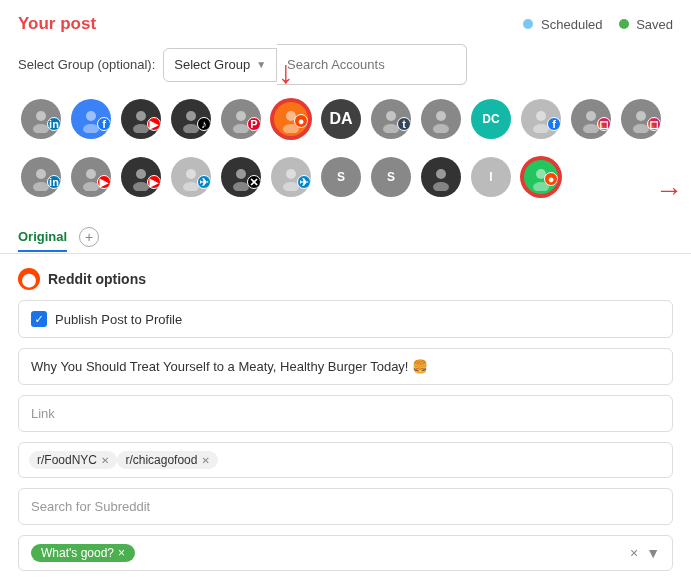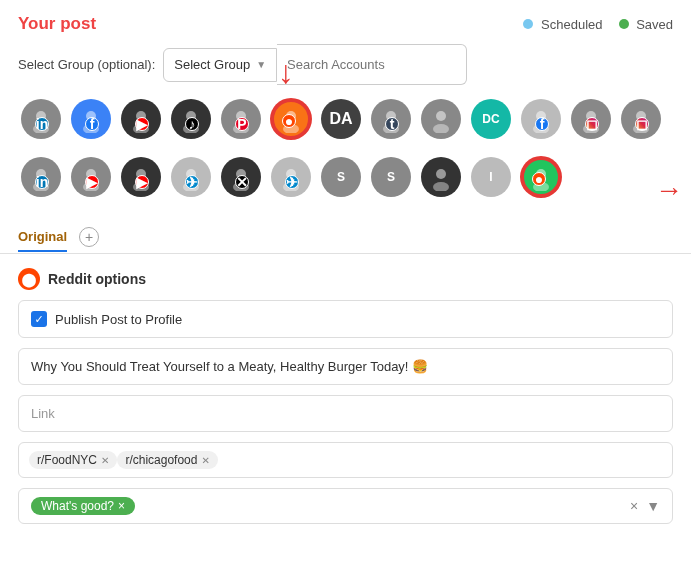--- a/index.html
+++ b/index.html
@@ -110,29 +110,29 @@
       align-items: center;
       justify-content: center;
       font-size: 14px;
       font-weight: 700;
       color: #fff;
       position: relative;
     }
     .platform-badge {
       position: absolute;
       bottom: 8px;
-      right: 12px;
+      right: 0;
       width: 14px;
       height: 14px;
       border-radius: 50%;
       border: 1px solid #fff;
       display: flex;
       align-items: center;
       justify-content: center;
-      font-size: 14px;
+      font-size: 11px;
       font-weight: 700;
     }
     .badge-linkedin { background: #0077b5; color: #fff; }
     .badge-facebook { background: #1877f2; color: #fff; }
     .badge-youtube { background: #ff0000; color: #fff; }
     .badge-tiktok { background: #000; color: #fff; }
     .badge-pinterest { background: #e60023; color: #fff; }
     .badge-reddit { background: #ff4500; color: #fff; }
     .badge-tumblr { background: #35465c; color: #fff; }
     .badge-twitter { background: #000; color: #fff; }
@@ -174,21 +174,21 @@
       border-bottom: 1px solid #e0e0e0;
     }
     .tab {
       font-size: 13px;
       color: #888;
       padding-bottom: 6px;
       cursor: pointer;
       border-bottom: 2px solid transparent;
     }
     .tab.active {
-      color: #a16207;
+      color: #15803d;
       border-bottom: 2px solid #1a73e8;
       font-weight: 600;
     }
     .tab-add {
       width: 20px; height: 20px;
       border-radius: 50%;
       border: 1px solid #aaa;
       display: flex; align-items: center; justify-content: center;
       font-size: 14px;
       color: #888;
@@ -553,20 +553,23 @@
     <div class="tag">
       <span>r/FoodNYC</span>
       <span class="tag-close">✕</span>
     </div>
     <div class="tag">
       <span>r/chicagofood</span>
       <span class="tag-close">✕</span>
     </div>
   </div>
 
+  <div class="form-field placeholder-style">
+    <span>Search for Subreddit</span>
+  </div>
 
   <div class="dropdown-row">
     <div class="whats-good-tag">
       <span>What's good?</span>
       <span>×</span>
     </div>
     <div class="dropdown-controls">
       <span>×</span>
       <span>▼</span>
     </div>

